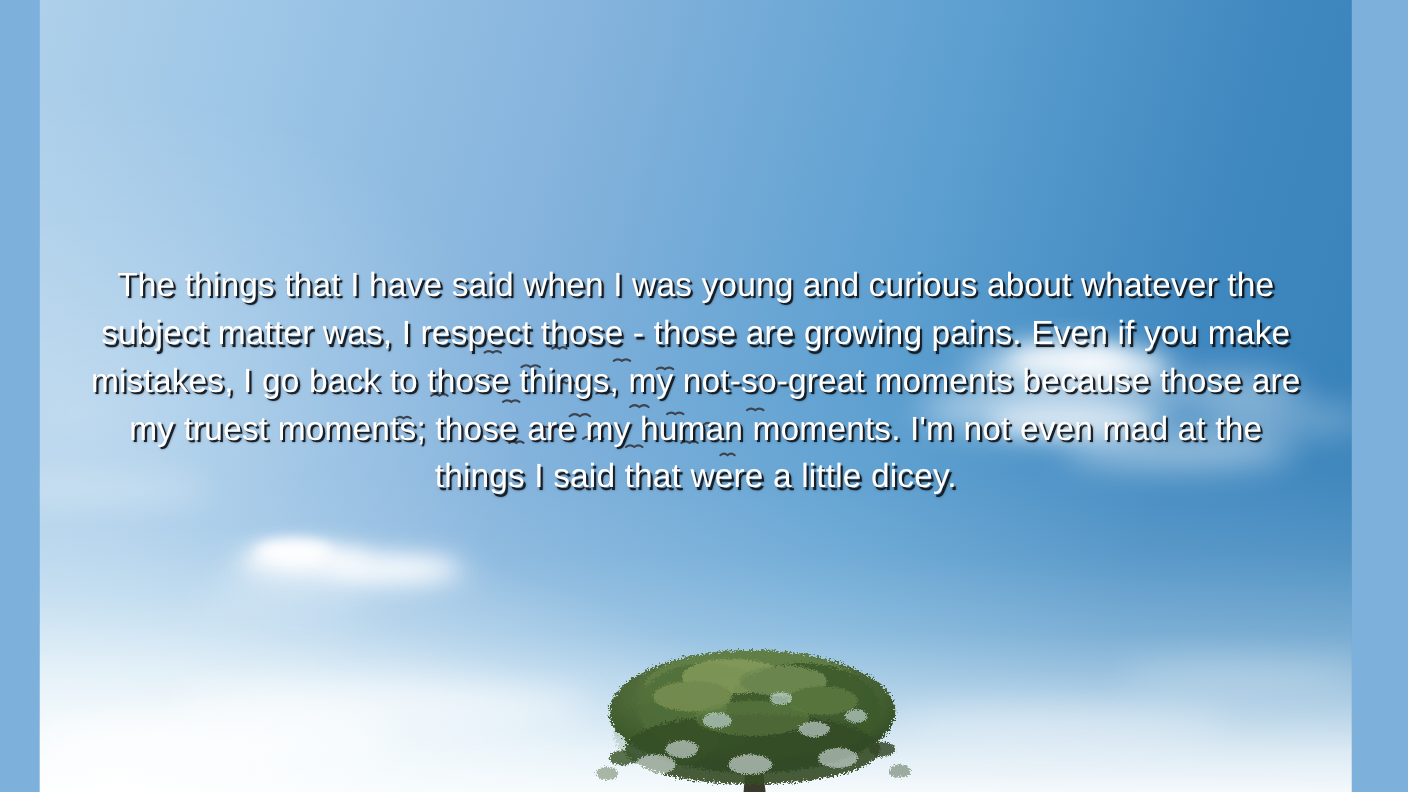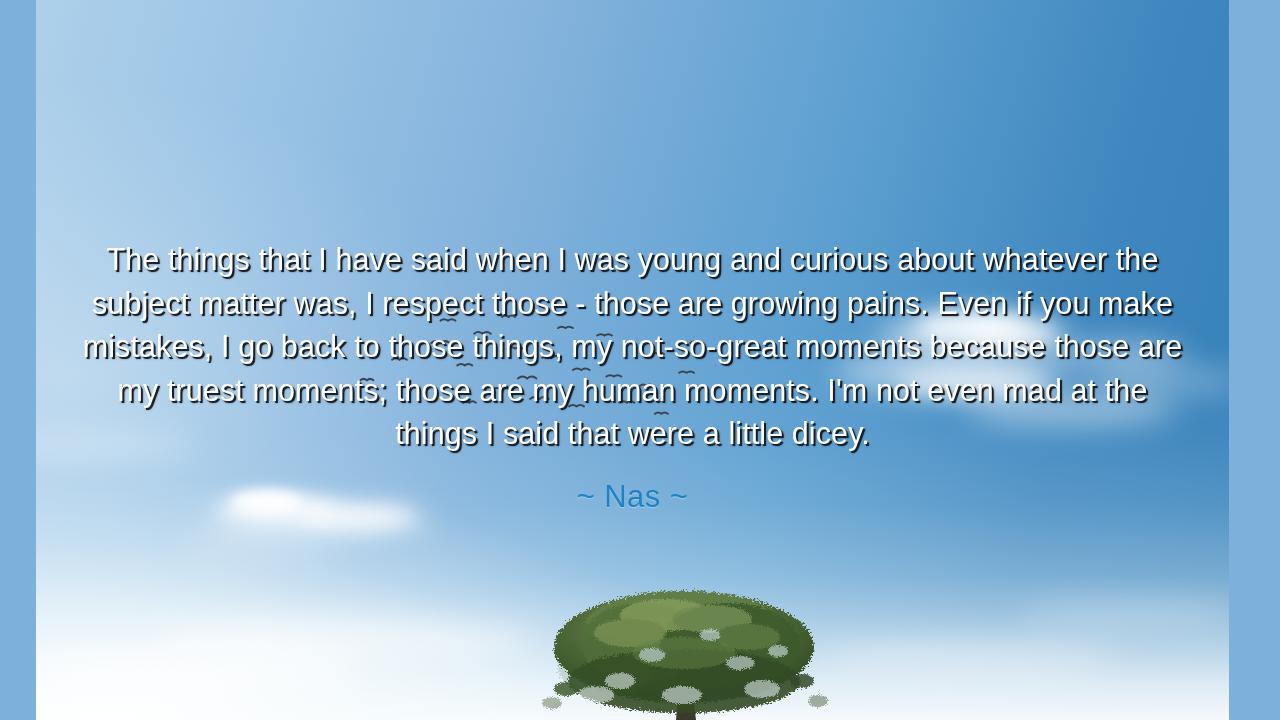--- a/index.html
+++ b/index.html
@@ -236,16 +236,15 @@
     <g filter="url(#leafy2)" opacity=".85">
       <ellipse cx="32" cy="104" rx="12" ry="7" fill="#3f5a2d"></ellipse>
       <ellipse cx="268" cy="96" rx="12" ry="7" fill="#34492a"></ellipse>
       <ellipse cx="18" cy="118" rx="10" ry="6" fill="#45603080"></ellipse>
       <ellipse cx="284" cy="116" rx="10" ry="6" fill="#34492a80"></ellipse>
     </g>
   </svg>
 
   <div class="quote-block">
     <div class="quote-text">The things that I have said when I was young and curious about whatever the subject matter was, I respect those - those are growing pains. Even if you make mistakes, I go back to those things, my not-so-great moments because those are my truest moments; those are my human moments. I'm not even mad at the things I said that were a little dicey.</div>
-    <div class="attribution">~ Nas ~</div>
   </div>
 
 </div>
 
 </body></html>

